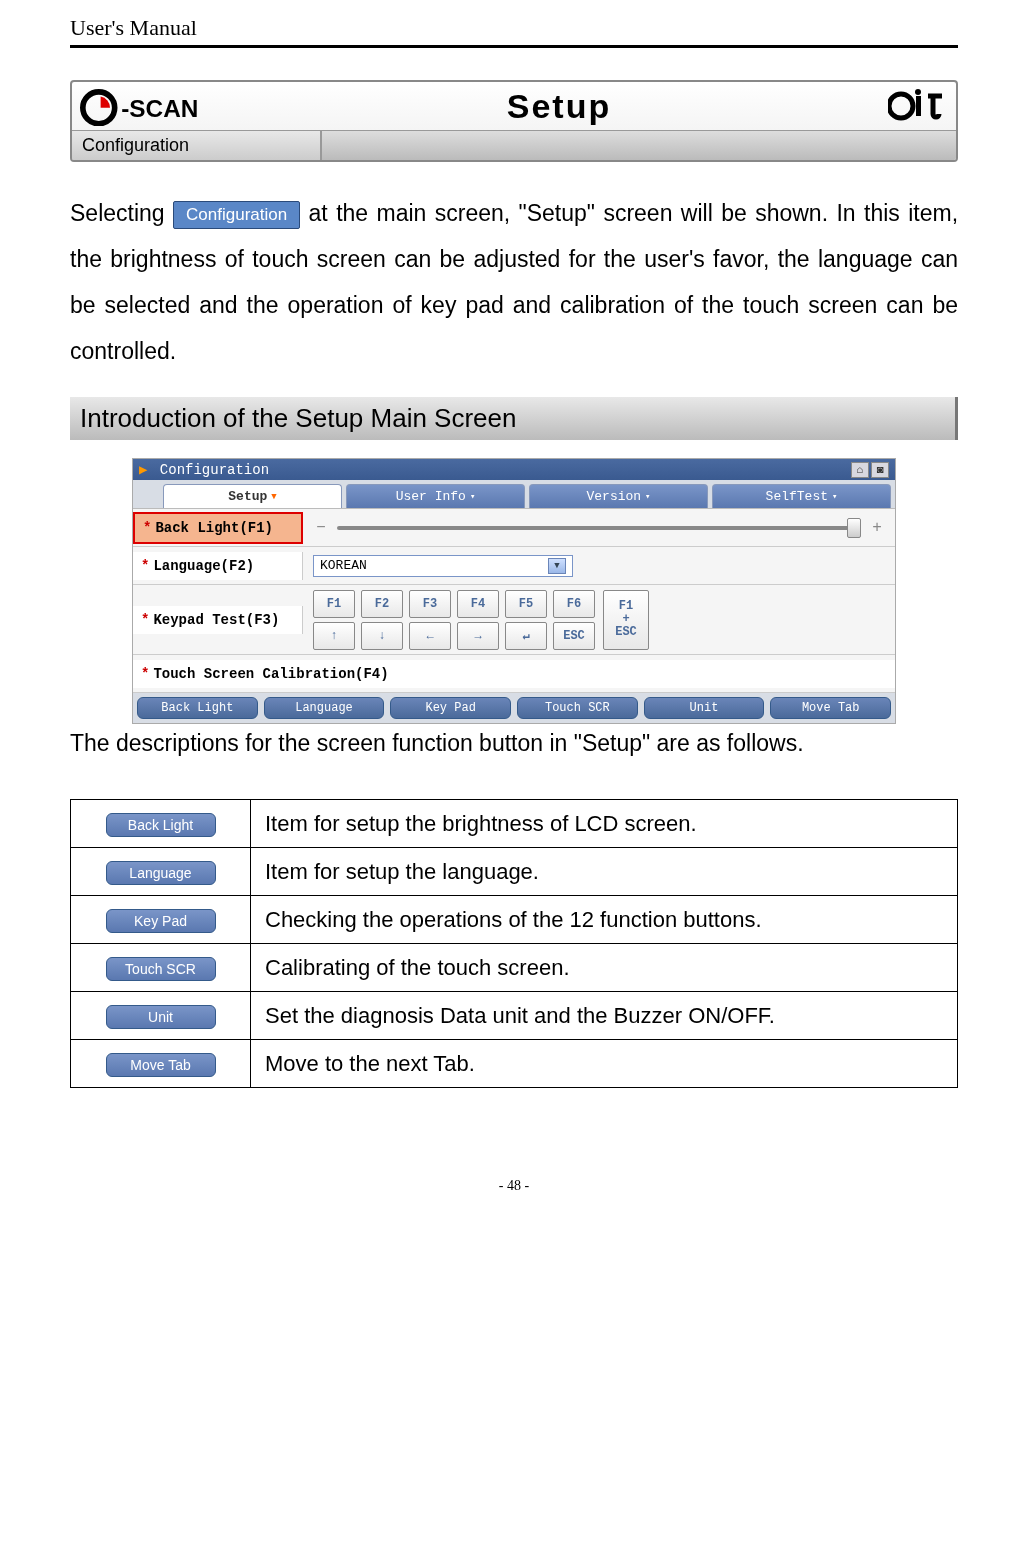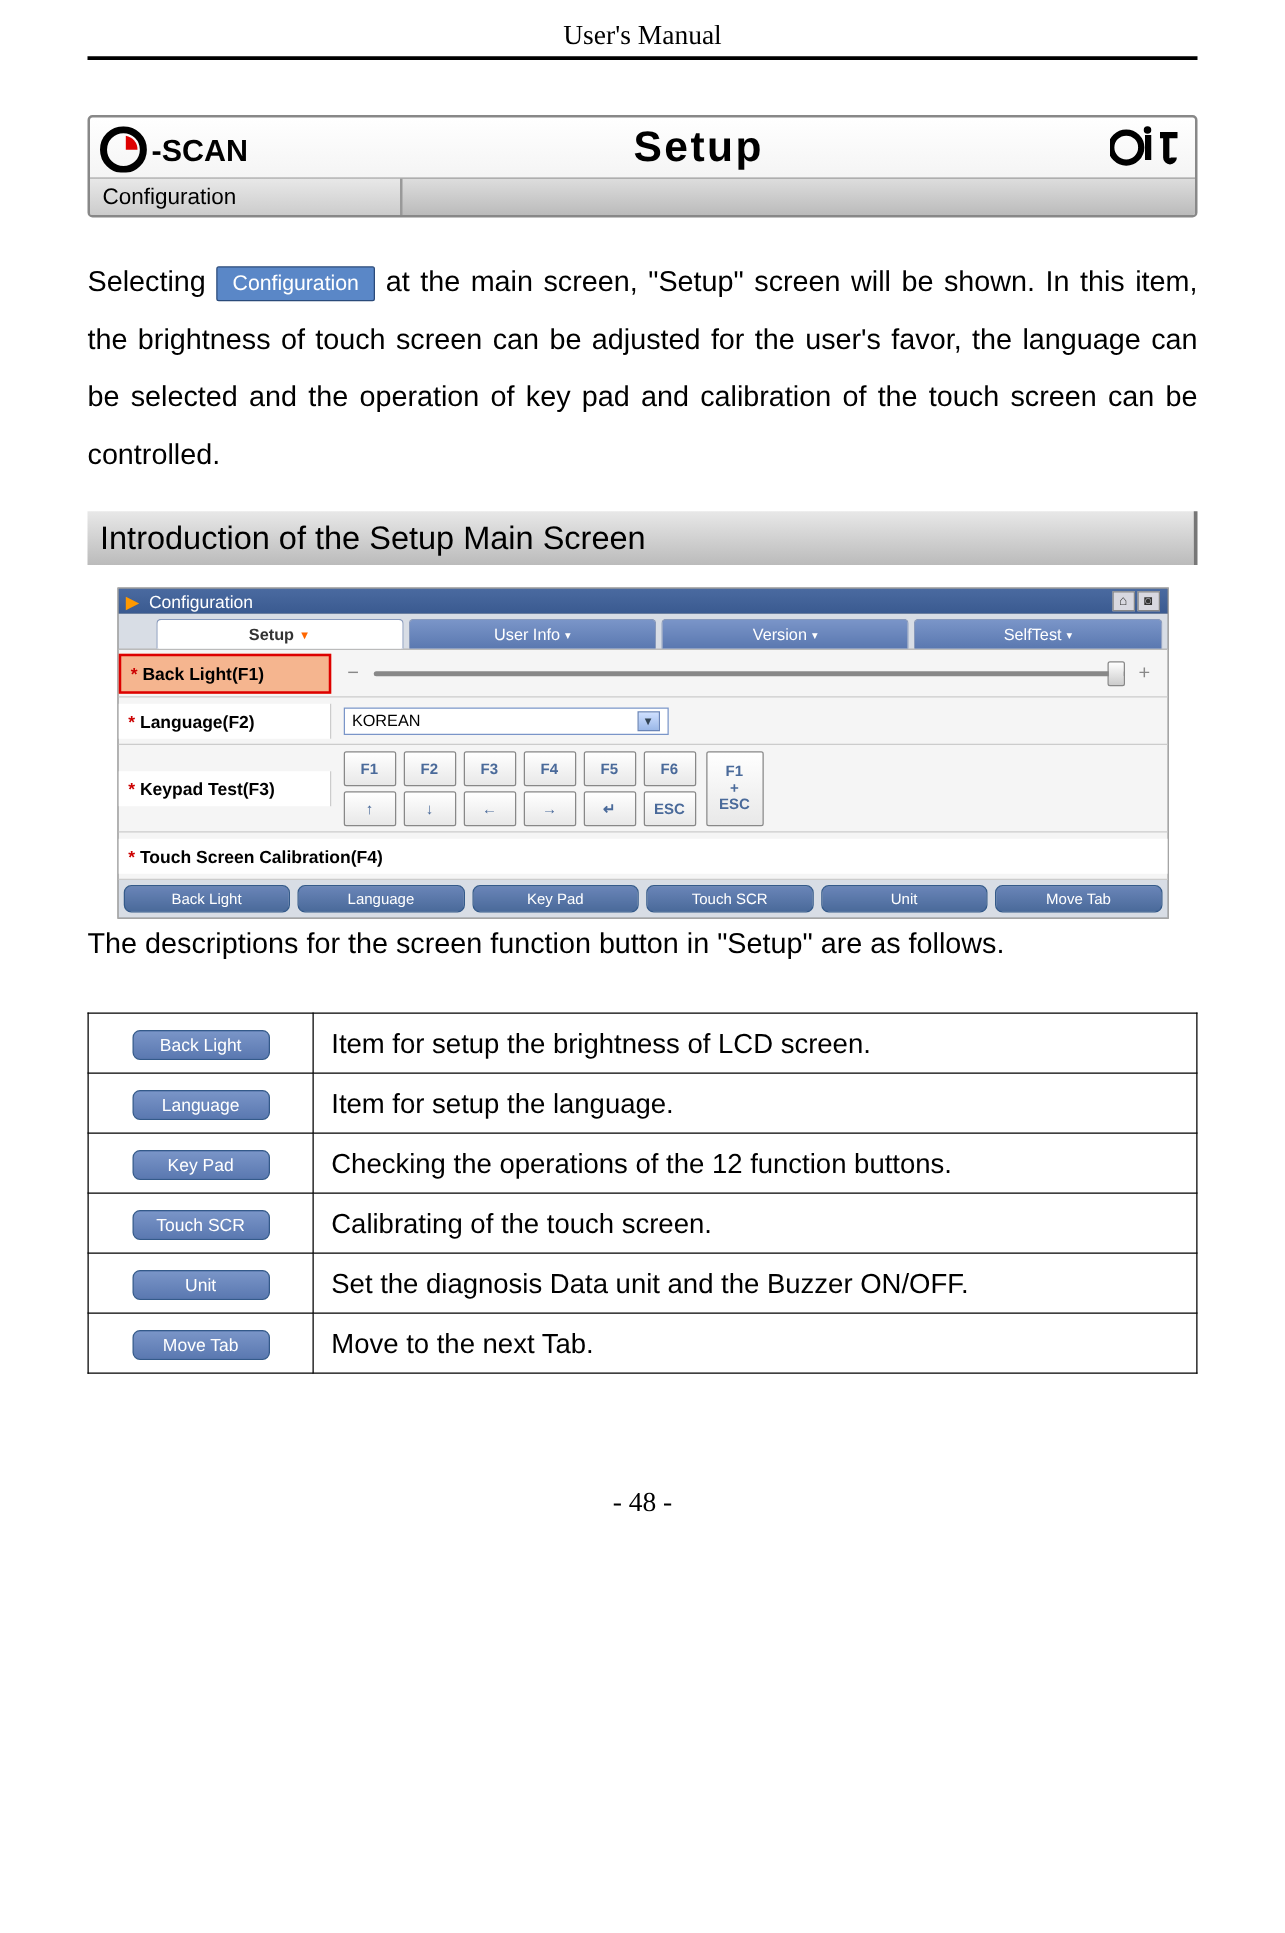--- a/index.html
+++ b/index.html
@@ -8,26 +8,26 @@
     background: #fff;
     font-family: Arial, "Helvetica Neue", sans-serif;
     color: #000;
   }
   .page {
     width: 1028px;
     margin: 0 auto;
     padding: 15px 70px 40px 70px;
   }
   .doc-header {
-    text-align: center;
+    text-align: left;
     font-family: "Times New Roman", serif;
     font-size: 22px;
     padding-bottom: 4px;
     border-bottom: 3px solid #000;
-    margin-bottom: 44px;
+    margin-bottom: 32px;
   }
   .title-block {
     border: 2px solid #888;
     border-radius: 4px;
     overflow: hidden;
     background: linear-gradient(#fff, #eee);
   }
   .title-top {
     display: flex;
     align-items: flex-end;
@@ -85,26 +85,26 @@
     background: linear-gradient(#e8e8e8, #bbb);
     border-right: 3px solid #777;
     font-size: 26px;
     padding: 6px 10px;
     margin-top: 22px;
     margin-bottom: 18px;
   }
 
   
   .screenshot-wrap {
-    width: 841px;
+    width: 764px;
     margin: 0 auto;
     border: 1px solid #aaa;
-    font-family: Liberation Sans, sans-serif;
+    font-family: Liberation Mono, monospace;
     font-size: 14px;
-    background: #737373;
+    background: #e5e5e5;
   }
   .shot-topbar {
     background: linear-gradient(#4a6aa0, #3a5a90);
     color: #fff;
     display: flex;
     align-items: center;
     justify-content: space-between;
     padding: 2px 6px;
     font-size: 14px;
   }
@@ -290,21 +290,21 @@
     font-size:14px;
     padding:3px 16px;
     border:1px solid #345a8a;
     border-radius:6px;
     min-width:110px;
   }
 
   .page-number {
     text-align:center;
     font-family:"Times New Roman", serif;
-    font-size:22px;
+    font-size:14px;
     margin-top:90px;
   }
 </style>
 </head>
 <body>
 
 <div class="page">
 
   <div class="doc-header">User's Manual</div>
 

